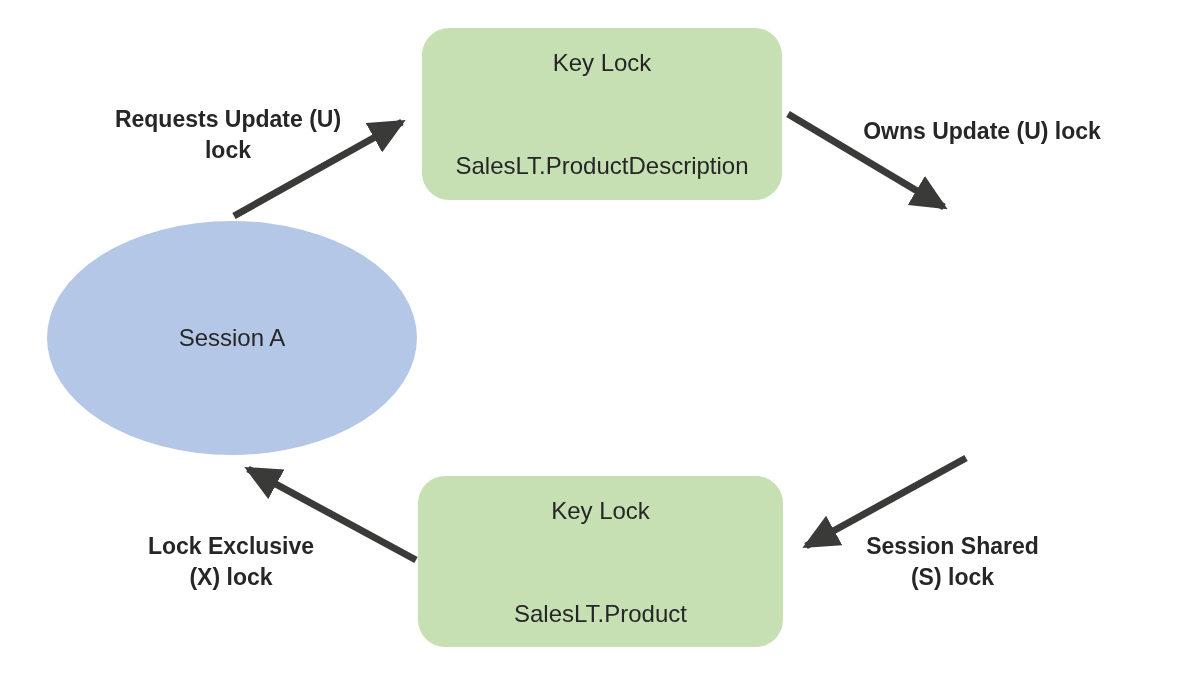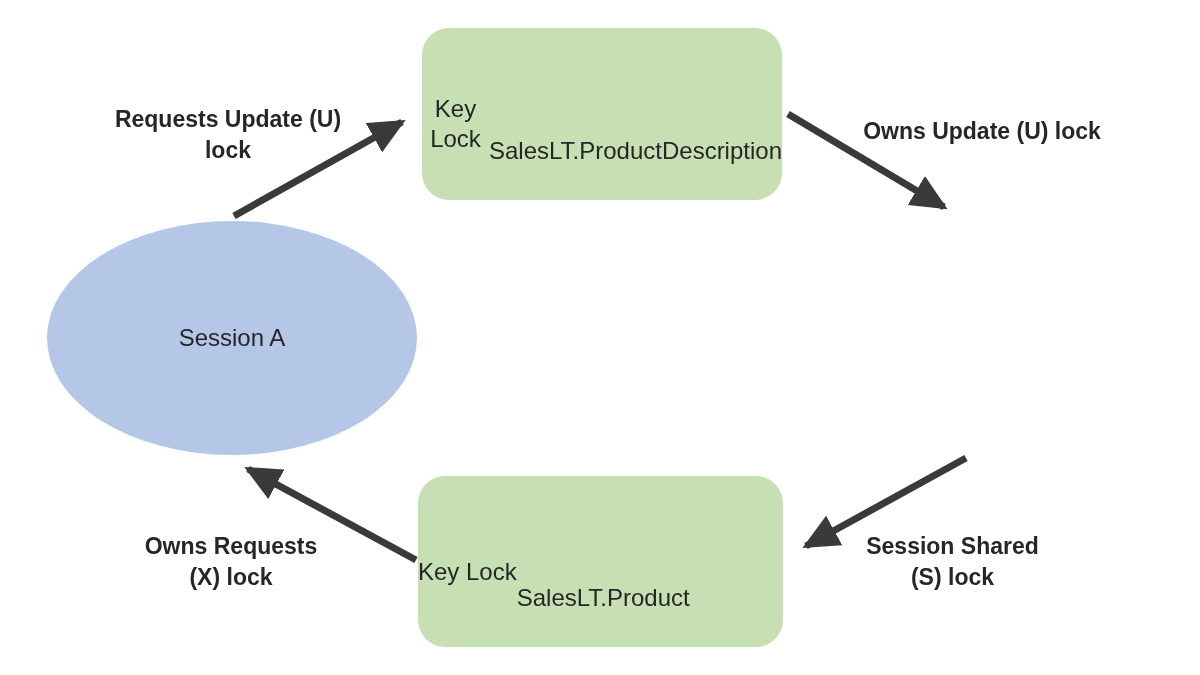--- a/index.html
+++ b/index.html
@@ -28,21 +28,21 @@
     fill: none;
   }
   .arrowhead-glyph {
     fill: var(--arrow, #3a3a38);
   }
   .lock-box {
     position: absolute;
     background: var(--lock-fill, #c6e0b4);
     border-radius: 27px;
     display: flex;
-    flex-direction: row;
+    flex-direction: column;
     align-items: center;
     text-align: center;
   }
   .lock-box .lock-title {
     margin-top: 20px;
     font-size: 24px;
     line-height: 30px;
   }
   .lock-box .lock-resource {
     margin-top: 73px;
@@ -97,15 +97,15 @@
   </div>
 
   <div class="session-ellipse" style="left:47px; top:221px; width:370px; height:234px;">
     <div class="session-label">Session A</div>
   </div>
 
 
   <div class="edge-label" style="left:103px; top:104px; width:250px;">Requests Update (U) lock</div>
   <div class="edge-label" style="left:852px; top:116px; width:260px;text-align:center;">Owns Update (U) lock</div>
   <div class="edge-label" style="left:850px; top:531px; width:205px;">Session Shared (S) lock</div>
-  <div class="edge-label" style="left:131px; top:531px; width:200px;">Owns Requests (X) lock</div>
+  <div class="edge-label" style="left:131px; top:531px; width:200px;">Lock Exclusive (X) lock</div>
 
 </div>
 
 </body></html>

